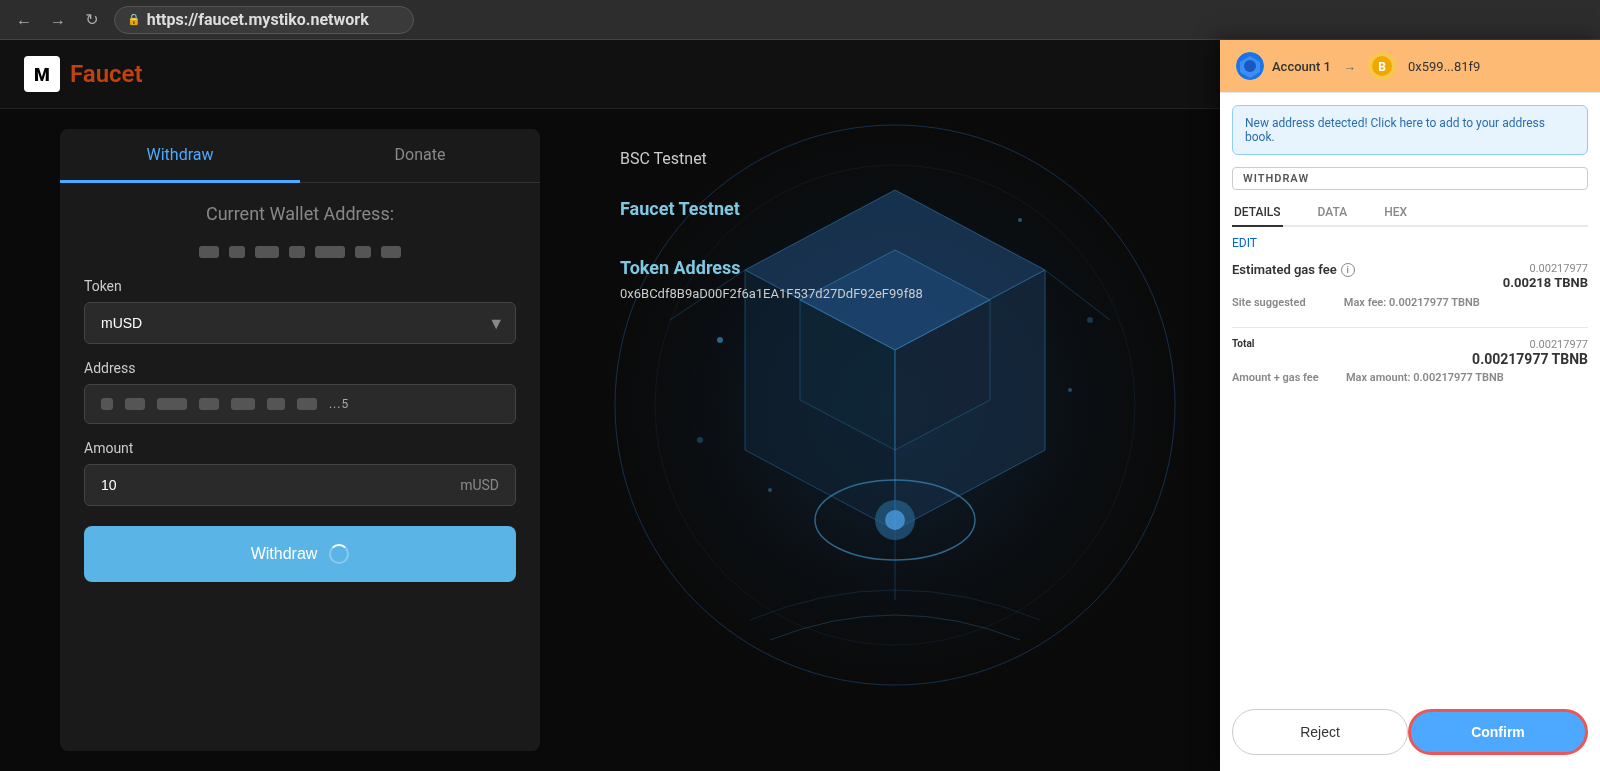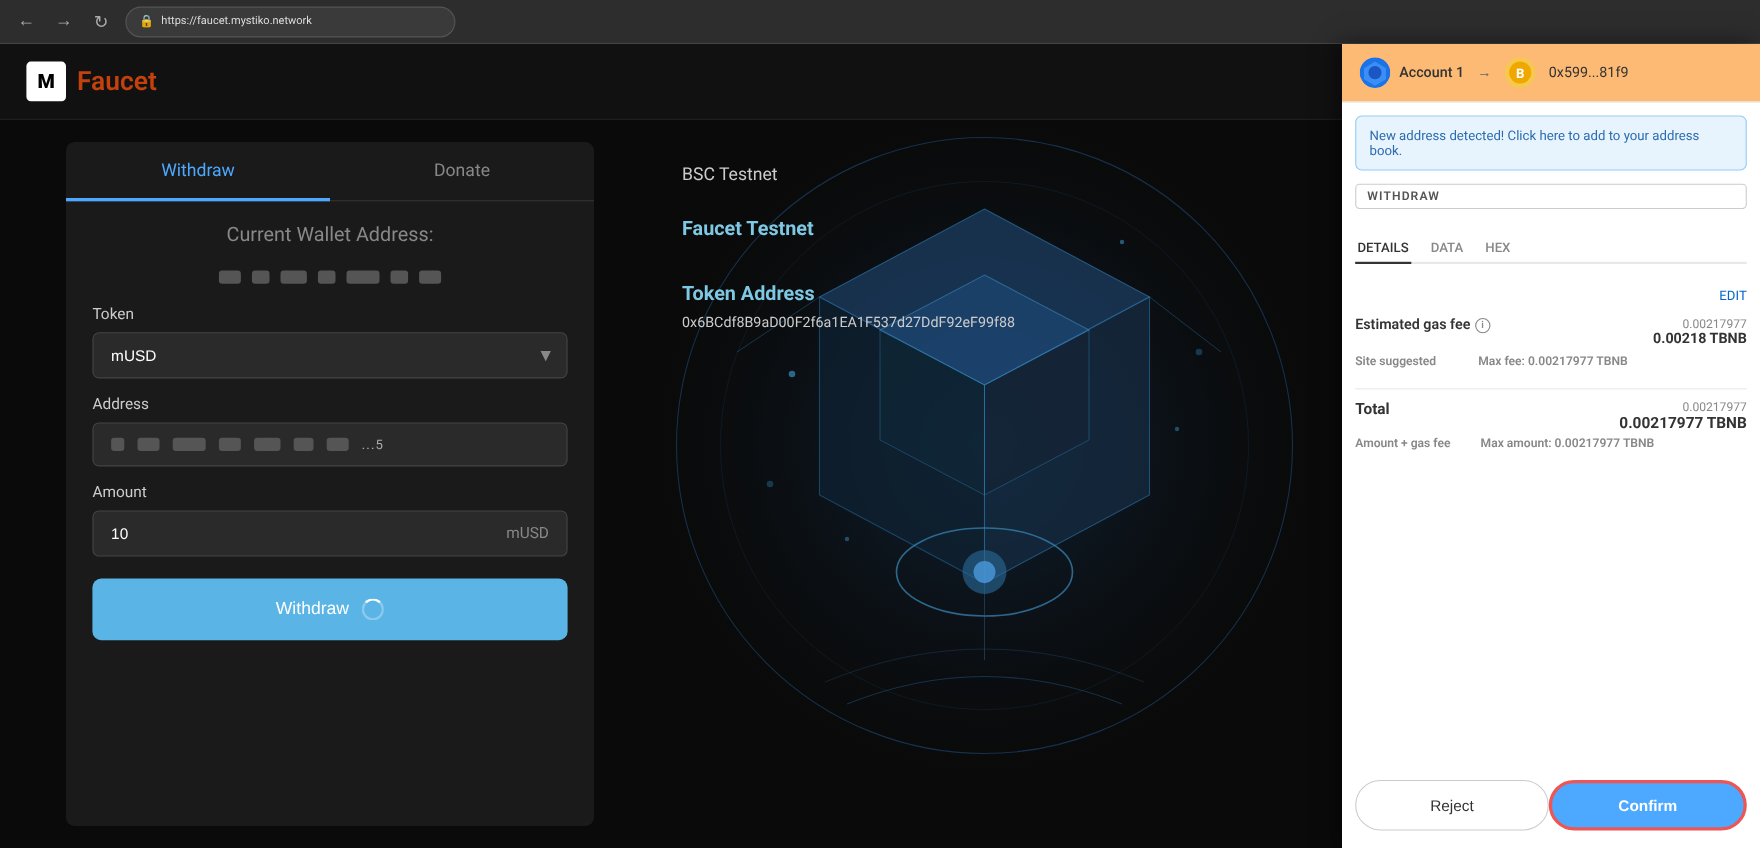--- a/index.html
+++ b/index.html
@@ -41,21 +41,21 @@
       border: 1px solid #555;
       border-radius: 20px;
       height: 28px;
       display: flex;
       align-items: center;
       padding: 0 12px;
       gap: 6px;
       flex: 0 0 300px;
     }
     .lock-icon { color: #aaa; font-size: 11px; }
-    .url-text { color: #ddd; font-size: 10px; }
+    .url-text { color: #ddd; font-size: 16px; font-weight: bold; }
 
     
     .main-content {
       flex: 1;
       display: flex;
       position: relative;
       background: #0a0a0a;
     }
 
     
@@ -340,39 +340,39 @@
       display: inline-block;
       font-size: 11px;
       color: #555;
       font-weight: 600;
       letter-spacing: 1px;
     }
 
     .mm-tabs {
       display: flex;
       border-bottom: 2px solid #e8e8e8;
-      margin: 14px 12px;
-      gap: 16px;
+      margin: 1px 12px;
+      gap: 33px;
     }
     .mm-tab {
       padding: 6px 2px;
       font-size: 12px;
       color: #888;
       cursor: pointer;
       border-bottom: 2px solid transparent;
       margin-bottom: -2px;
       font-weight: 500;
     }
     .mm-tab.active {
       color: #333;
       border-bottom: 2px solid #333;
     }
 
     .mm-edit-link {
-      text-align: right;
+      text-align: left;
       padding: 8px 12px 4px;
       font-size: 12px;
       color: #0066cc;
       cursor: pointer;
     }
 
     .mm-details {
       padding: 8px 12px;
     }
     .mm-fee-row {
@@ -426,21 +426,21 @@
       margin: 10px 12px;
     }
 
     .mm-total-row {
       display: flex;
       justify-content: space-between;
       align-items: flex-start;
       padding: 0 12px;
     }
     .mm-total-label {
-      font-size: 14px;
+      font-size: 10px;
       font-weight: 700;
       color: #333;
     }
     .mm-total-values {
       text-align: right;
     }
     .mm-total-small {
       font-size: 11px;
       color: #888;
     }

